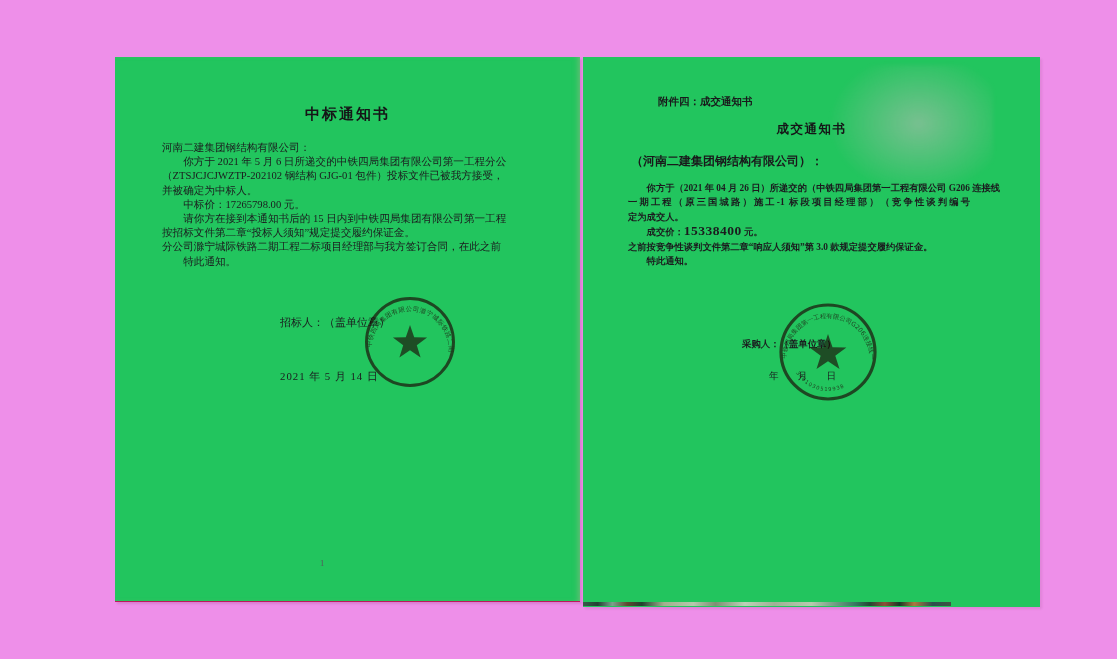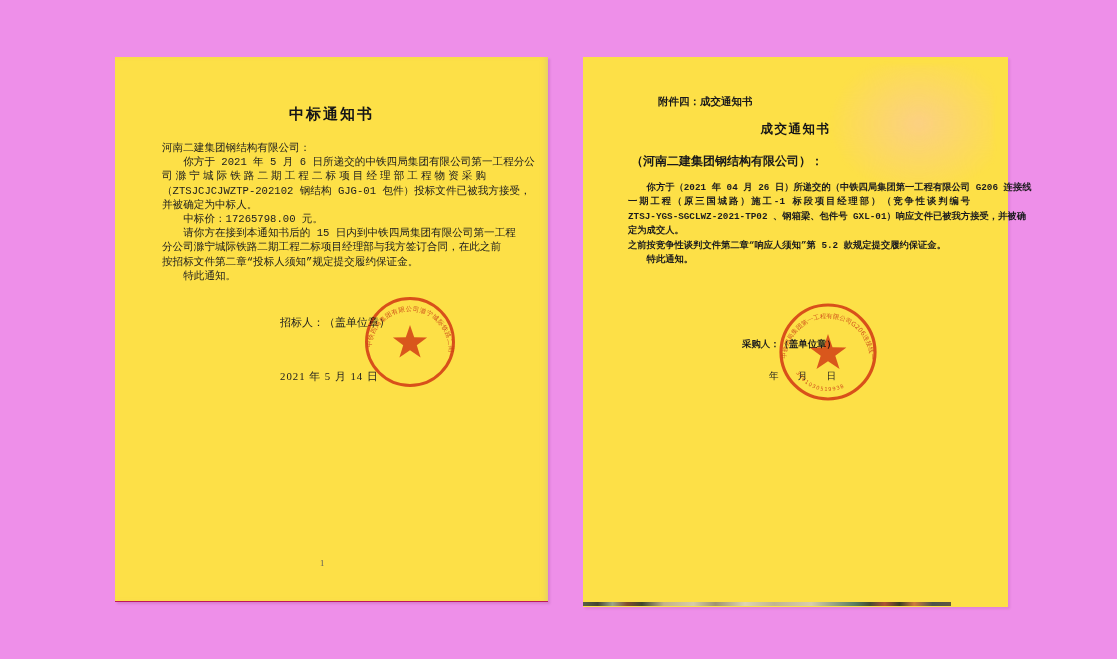--- a/index.html
+++ b/index.html
@@ -2,21 +2,21 @@
 <html><head>
 <meta charset="utf-8">
 <style>
   html,body{margin:0;padding:0;}
   body{
     width:1117px;height:659px;position:relative;overflow:hidden;
     background:#ee8fe9;
     font-family:"Liberation Serif","DejaVu Serif",serif;
   }
   .page{
-    position:absolute;background:#fde047;color:#1e1e20;
+    position:absolute;background:#22c55e;color:#1e1e20;padding-left:32px;
   }
   #left-page{
     left:115px;top:57px;width:433px;height:544px;
     border-bottom:1px solid #be185d;
     box-shadow:2px 2px 2px rgba(120,50,110,0.18), inset -5px 0 6px -4px rgba(190,180,150,0.55);
   }
   #right-page{
     left:583px;top:57px;width:425px;height:550px;
     box-shadow:2px 2px 2px rgba(120,50,110,0.12);
   }
@@ -28,21 +28,21 @@
   #right-title{top:64px;font-size:12.5px;letter-spacing:1.5px;}
   #right-attachment{
     position:absolute;left:75px;top:38px;font-size:10.5px;font-weight:bold;color:#19191b;
   }
   #right-recipient{
     position:absolute;left:48px;top:96px;font-size:12px;font-weight:bold;color:#19191b;
   }
   .body-block{position:absolute;text-align:justify;color:#1b1b1e;}
   #left-body{left:47px;top:84px;width:324px;font-size:10.6px;line-height:14.2px;}
   #right-body{left:45px;top:124px;width:342px;font-size:9.3px;line-height:14.4px;font-weight:600;}
-  .doc-line{white-space:nowrap;font-family:Liberation Mono, monospace;}
+  .doc-line{white-space:nowrap;}
   .doc-line.ind{text-indent:2em;}
   .doc-line.spread{white-space:normal;text-align:justify;text-align-last:justify;}
   .big-num{font-size:13.5px;letter-spacing:0.5px;}
   .sign-label{position:absolute;color:#1b1b1e;}
   #left-signer{left:165px;top:258px;font-size:11px;}
   #left-date{left:165px;top:313px;font-size:10.8px;letter-spacing:1px;}
   #right-signer{left:159px;top:281px;font-size:9.4px;font-weight:600;}
   #right-date{left:186px;top:313px;font-size:9.6px;font-weight:400;}
   #page-number{position:absolute;left:205px;top:501px;font-size:8.5px;color:#55555c;}
   .stamp{position:absolute;mix-blend-mode:multiply;opacity:0.9;}
@@ -65,27 +65,26 @@
 </style>
 </head>
 <body>
 
 <div class="page" id="left-page">
   <div class="doc-title" id="left-title">中标通知书</div>
 
   <div class="body-block" id="left-body">
       <div class="doc-line">河南二建集团钢结构有限公司：</div>
       <div class="doc-line ind">你方于 2021 年 5 月 6 日所递交的中铁四局集团有限公司第一工程分公</div>
-      <div class="doc-line spread">司滁宁城际铁路二期工程二标项目经理部工程物资采购</div>
       <div class="doc-line">（ZTSJCJCJWZTP-202102 钢结构 GJG-01 包件）投标文件已被我方接受，</div>
       <div class="doc-line">并被确定为中标人。</div>
       <div class="doc-line ind">中标价：17265798.00 元。</div>
       <div class="doc-line ind">请你方在接到本通知书后的 15 日内到中铁四局集团有限公司第一工程</div>
+      <div class="doc-line">按招标文件第二章“投标人须知”规定提交履约保证金。</div>
       <div class="doc-line">分公司滁宁城际铁路二期工程二标项目经理部与我方签订合同，在此之前</div>
-      <div class="doc-line">按招标文件第二章“投标人须知”规定提交履约保证金。</div>
       <div class="doc-line ind">特此通知。</div>
     </div>
 
   <div class="sign-label" id="left-signer">招标人：（盖单位章）</div>
   <div class="sign-label" id="left-date">2021 年 5 月 14 日</div>
 
   <svg class="stamp" id="left-stamp" viewBox="0 0 96 96">
     <defs>
       <path id="larc" d="M 9,56 A 39,39 0 1 1 87,56"></path>
     </defs>
@@ -102,23 +101,23 @@
 <div class="page" id="right-page">
   <div id="right-smudge"></div>
 
   <div id="right-attachment">附件四：成交通知书</div>
   <div class="doc-title" id="right-title">成交通知书</div>
   <div id="right-recipient">（河南二建集团钢结构有限公司）：</div>
 
   <div class="body-block" id="right-body">
       <div class="doc-line ind">你方于（2021 年 04 月 26 日）所递交的（中铁四局集团第一工程有限公司 G206 连接线</div>
       <div class="doc-line spread">一期工程（原三国城路）施工-1 标段项目经理部）（竞争性谈判编号</div>
-      <div class="doc-line">ZTSJ-YGS-SGCLWZ-2021-TP02 、钢箱梁、包件号 GXL-01）响应文件已被我方接受，并被确</div>
       <div class="doc-line">定为成交人。</div>
-      <div class="doc-line">之前按竞争性谈判文件第二章“响应人须知”第 5.2 款规定提交履约保证金。</div>
+      <div class="doc-line ind"><span>成交价：</span><span class="big-num">15338400</span><span> 元。</span></div>
+      <div class="doc-line">之前按竞争性谈判文件第二章“响应人须知”第 3.0 款规定提交履约保证金。</div>
       <div class="doc-line ind">特此通知。</div>
     </div>
 
   <div class="sign-label" id="right-signer">采购人：（盖单位章）</div>
   <div class="sign-label" id="right-date">年　　月　　日</div>
 
   <svg class="stamp" id="right-stamp" viewBox="0 0 104 104">
     <defs>
       <path id="rarc" d="M 10,60 A 42,42 0 1 1 94,60"></path>
       <path id="rbot" d="M 17,66 A 37,37 0 0 0 87,66"></path>

